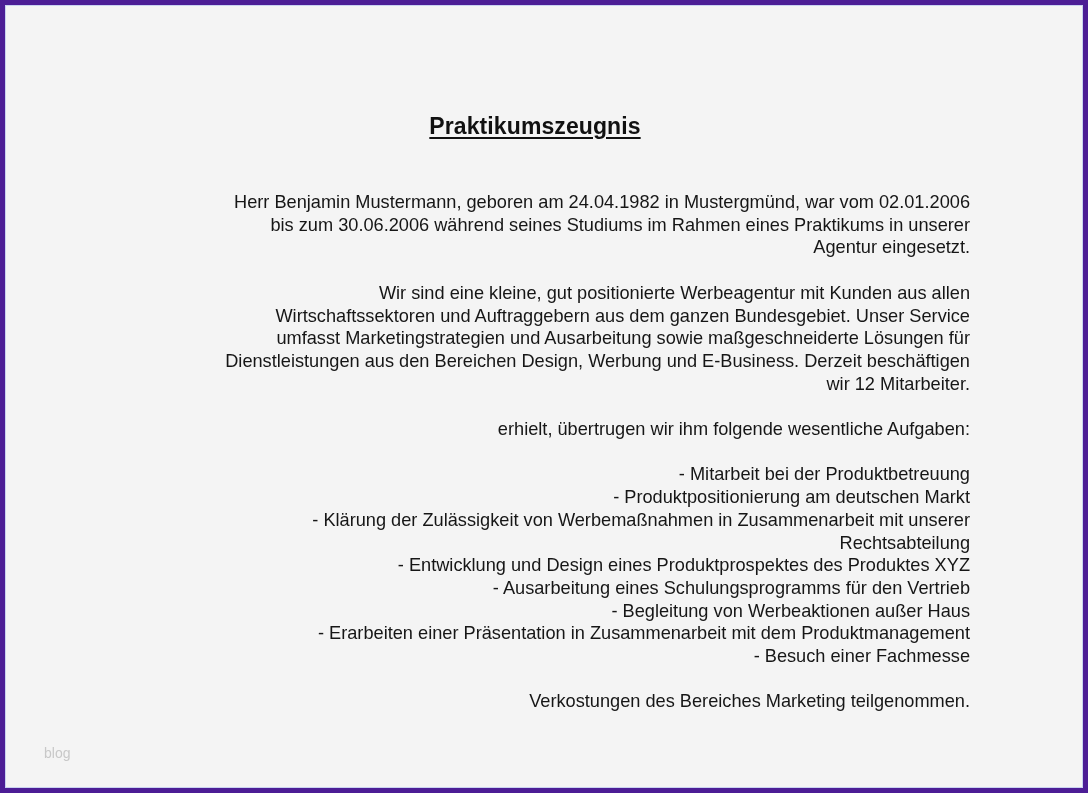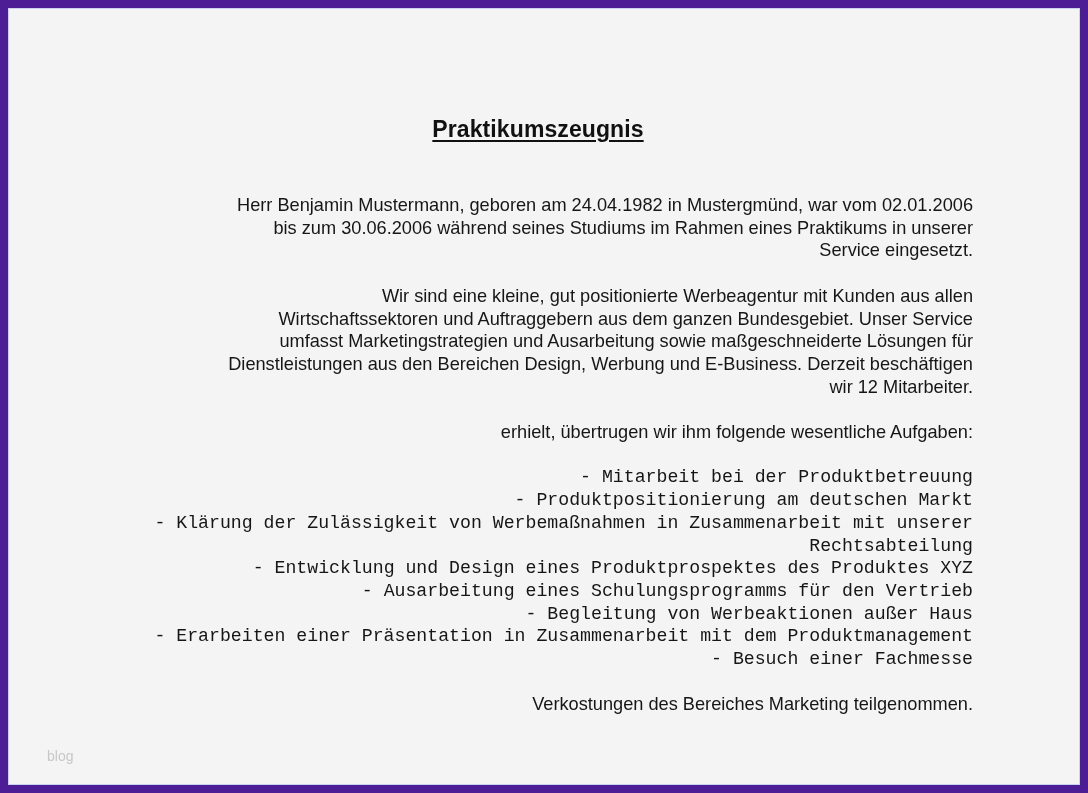--- a/index.html
+++ b/index.html
@@ -13,21 +13,21 @@
       background: #f3f3f3;
       font-family: "Liberation Sans", sans-serif;
     }
     .frame {
       position: absolute;
       left: 0;
       top: 0;
       width: 1088px;
       height: 793px;
       box-sizing: border-box;
-      border: 8px solid #4c1d95;
+      border: 5px solid #4c1d95;
       background: #f4f4f4;
       box-shadow: inset 0 0 0 1px #c9d2f0;
     }
     .title {
       position: absolute;
       left: 0;
       width: 1060px;
       top: 108px;
       text-align: center;
       font-size: 23px;
@@ -56,21 +56,20 @@
       text-align: right;
     }
     .list {
       margin: 0 0 22.7px 0;
       padding: 0;
       list-style: none;
     }
     .list li {
       margin: 0;
       padding: 0;
-      font-family: Liberation Mono, monospace;
     }
     .watermark {
       position: absolute;
       left: 39px;
       top: 740px;
       font-size: 14px;
       color: #c8c8c8;
     }
   </style>
 </head>
@@ -78,21 +77,21 @@
 
 <div class="frame">
 
   <div class="title">Praktikumszeugnis</div>
 
   <div class="content">
 
     <p class="para">
       <span class="line">Herr Benjamin Mustermann, geboren am 24.04.1982 in Mustergmünd, war vom 02.01.2006</span>
       <span class="line">bis zum 30.06.2006 während seines Studiums im Rahmen eines Praktikums in unserer</span>
-      <span class="line">Service eingesetzt.</span>
+      <span class="line">Agentur eingesetzt.</span>
     </p>
 
     <p class="para">
       <span class="line">Wir sind eine kleine, gut positionierte Werbeagentur mit Kunden aus allen</span>
       <span class="line">Wirtschaftssektoren und Auftraggebern aus dem ganzen Bundesgebiet. Unser Service</span>
       <span class="line">umfasst Marketingstrategien und Ausarbeitung sowie maßgeschneiderte Lösungen für</span>
       <span class="line">Dienstleistungen aus den Bereichen Design, Werbung und E-Business. Derzeit beschäftigen</span>
       <span class="line">wir 12 Mitarbeiter.</span>
     </p>
 

